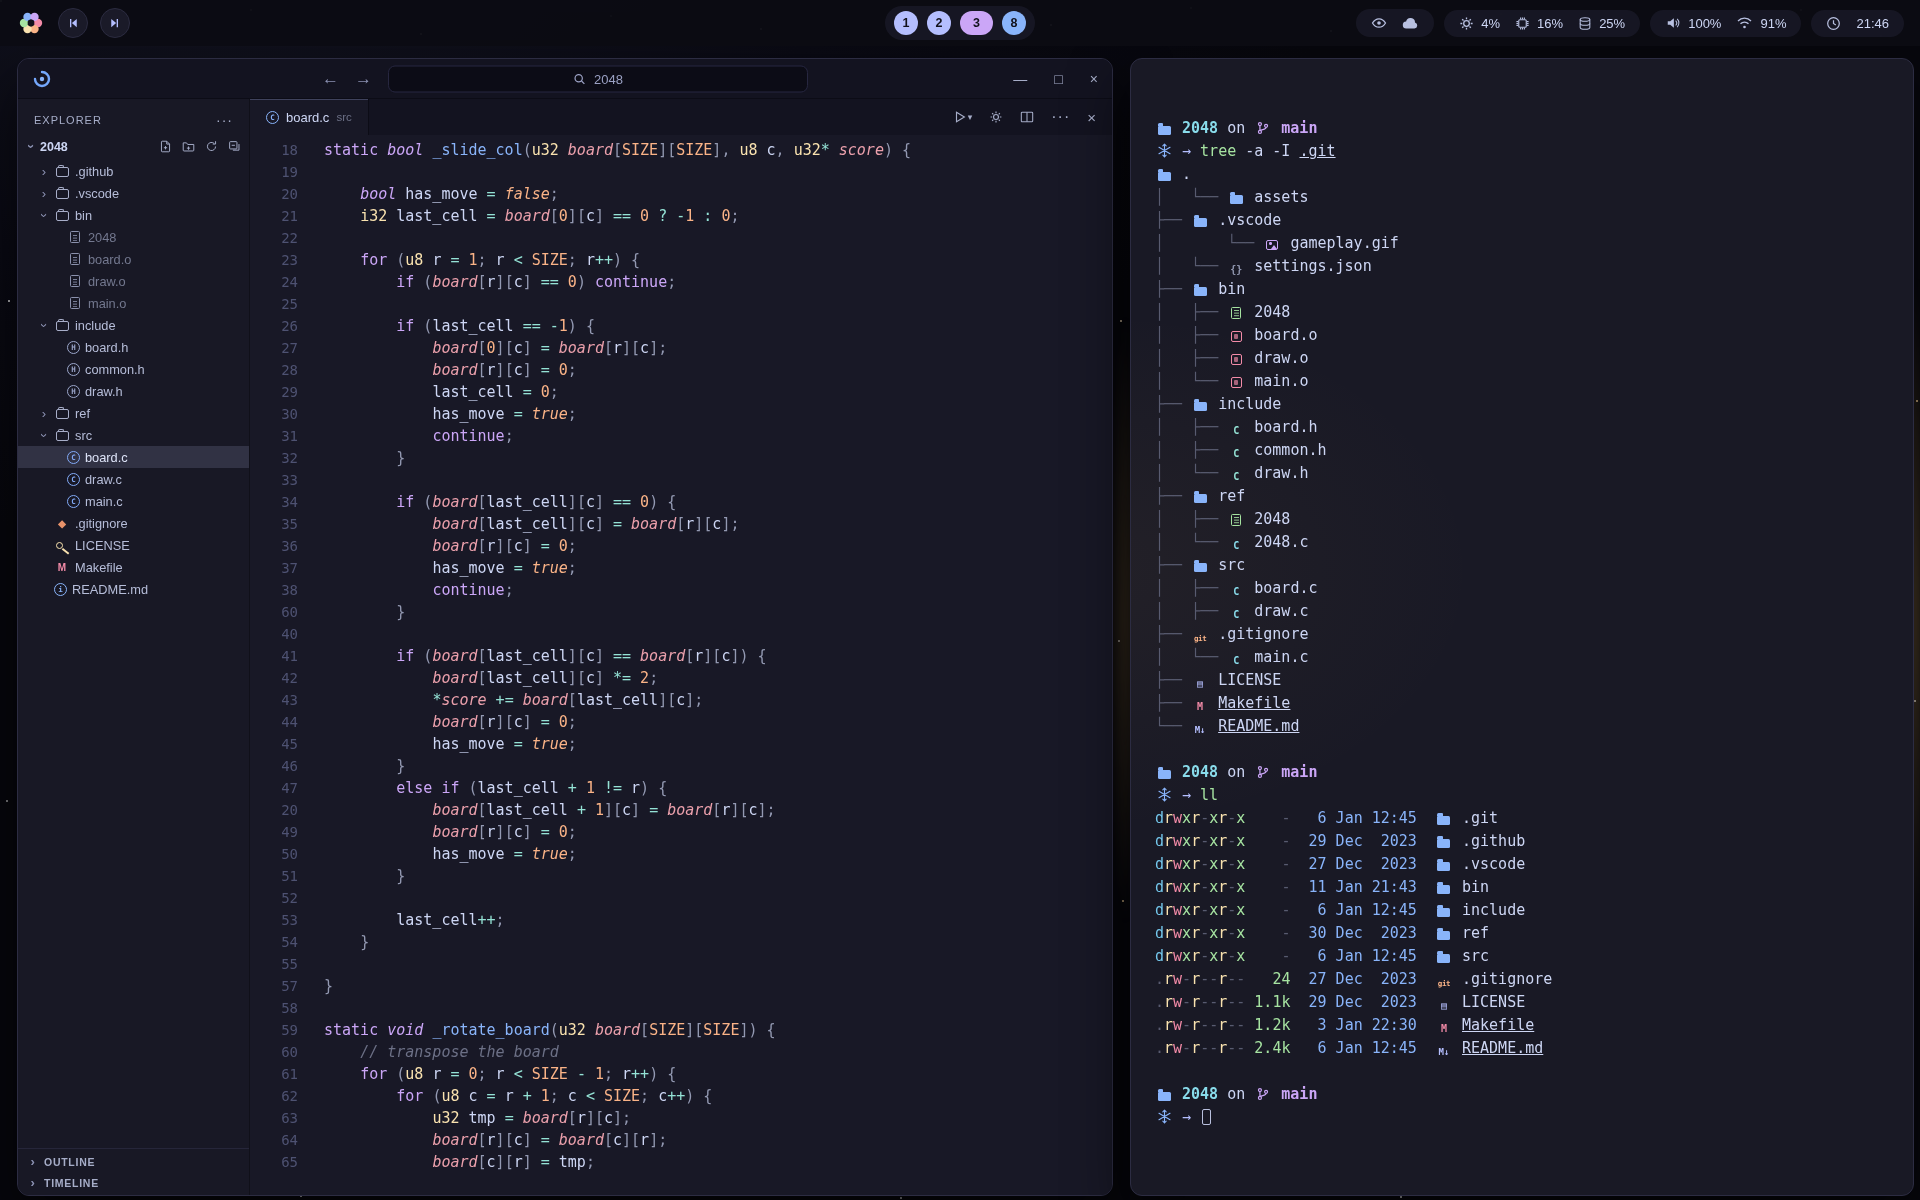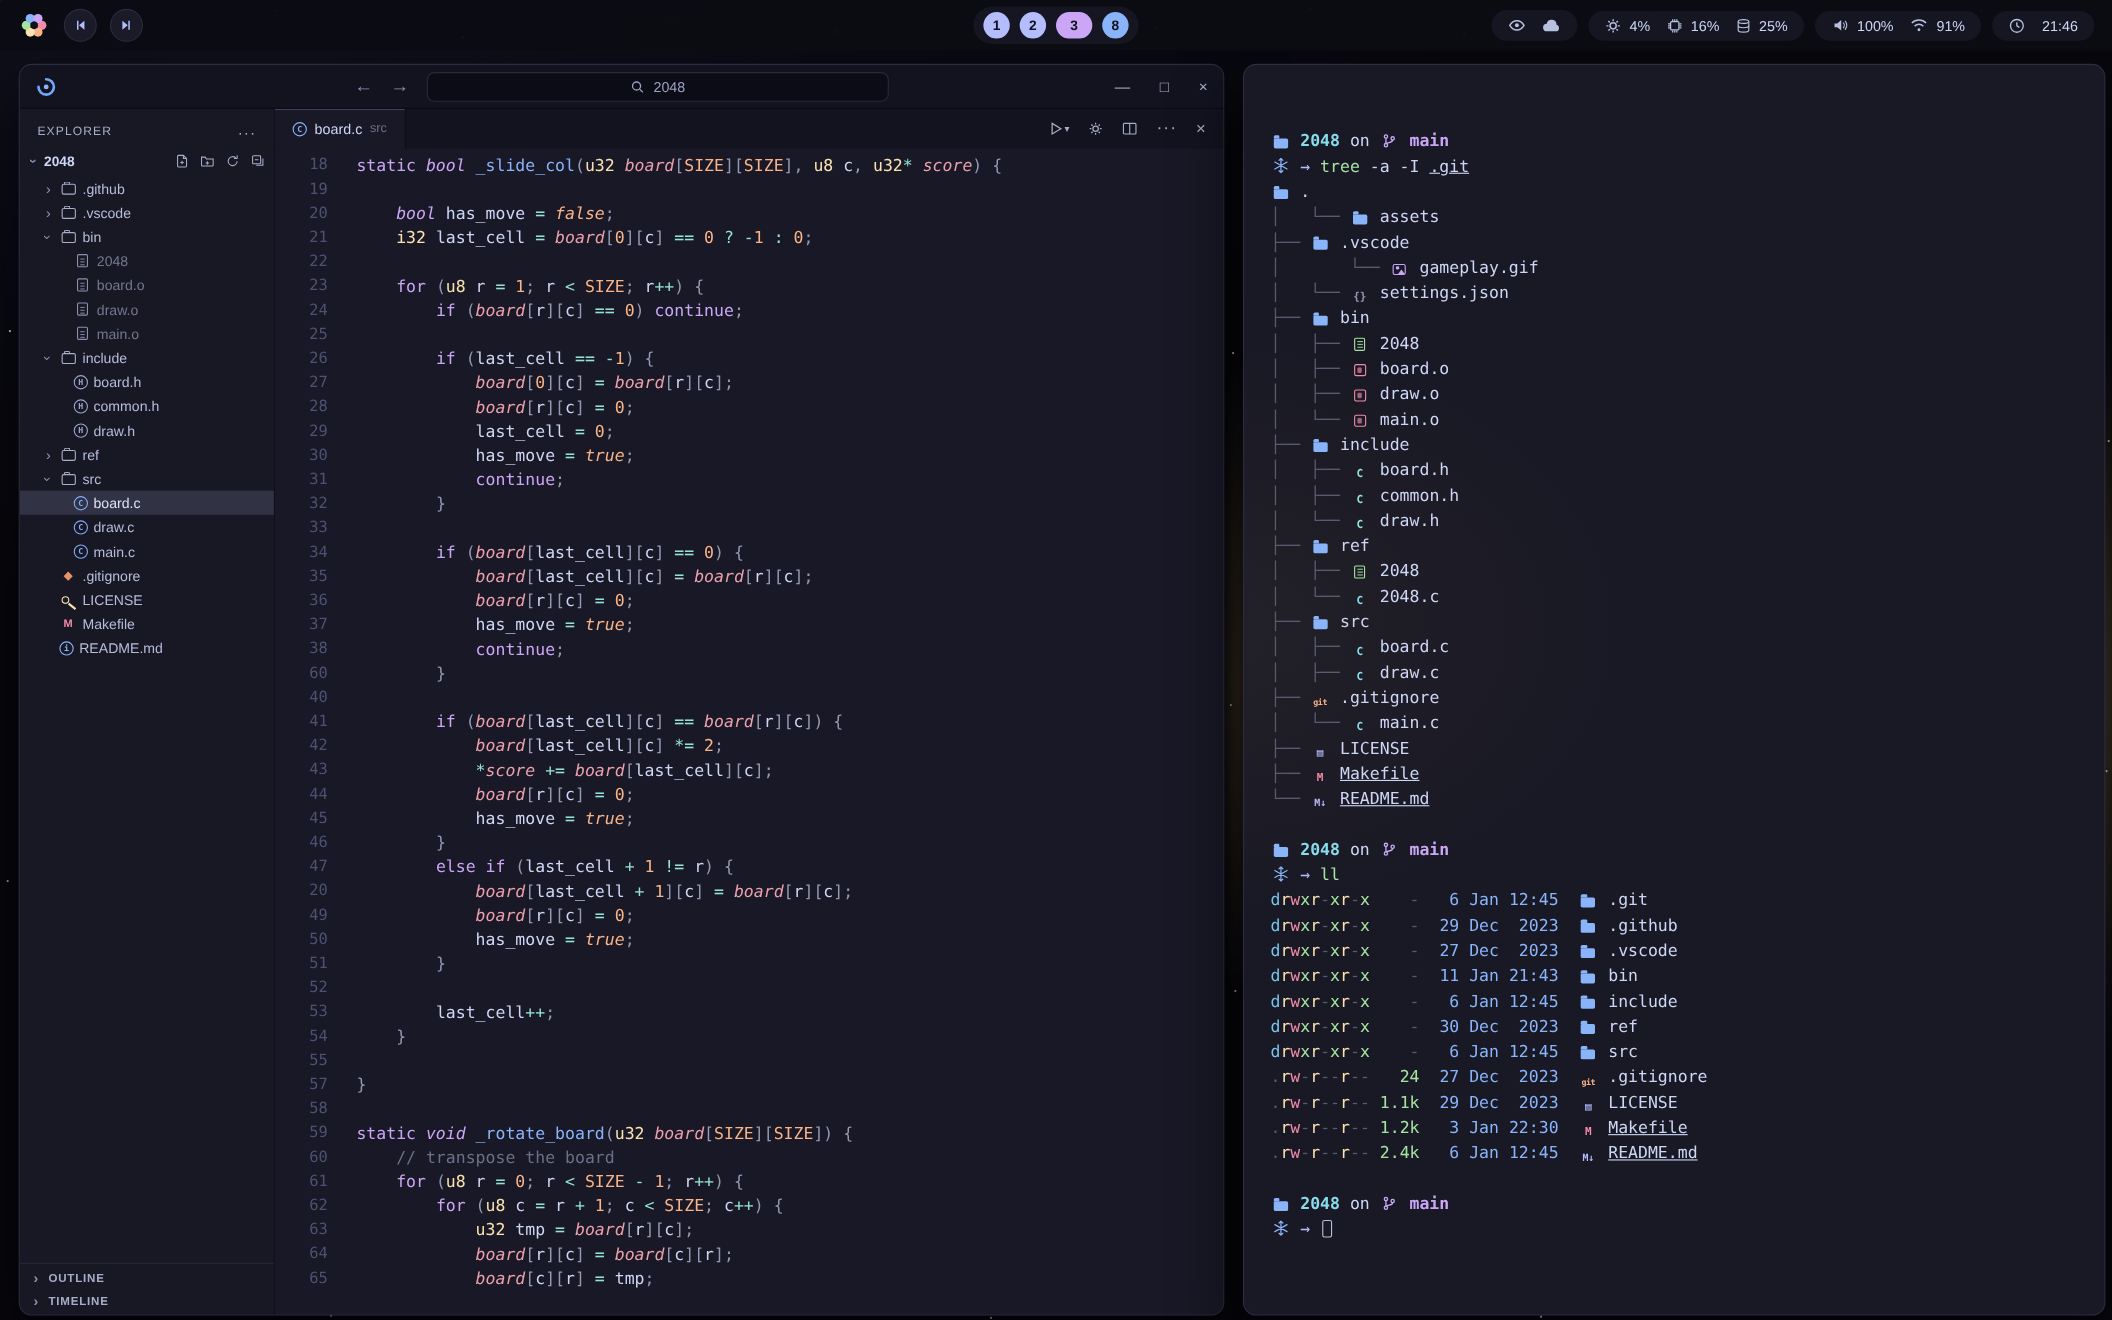--- a/index.html
+++ b/index.html
@@ -60,21 +60,21 @@
 .tab-actions .act{display:inline-flex;align-items:center;cursor:pointer}
 .runwrap{display:inline-flex;align-items:center;gap:1px}
 .caret{font-size:9px;color:#a6adc8}
 .code{flex:1;padding-top:4px;font-family:"DejaVu Sans Mono",monospace;font-size:15px;line-height:22px;overflow:hidden}
 .cline{display:flex;height:22px}
 .lnum{width:48px;text-align:right;margin-right:12px;color:#4e5272;flex:none;font-size:14px}
 .ltext{white-space:pre;padding-left:14px}
 .tok-kw{color:#cba6f7}.tok-kwt{color:#cba6f7;font-style:italic}.tok-type{color:#f9e2af;}
 .tok-fn{color:#89b4fa}.tok-param{color:#eba0ac;font-style:italic}.tok-macro{color:#fab387;}
 .tok-num{color:#fab387}.tok-const{color:#fab387;font-style:italic}.tok-op{color:#94e2d5}
-.tok-punct{color:#9399b2}.tok-comment{color:#6c7086;}.tok-var{color:#cdd6f4}
+.tok-punct{color:#9399b2}.tok-comment{color:#6c7086;font-style:italic}.tok-var{color:#cdd6f4}
 
 .term-body{padding:58px 0 0 24px;font-family:"DejaVu Sans Mono",monospace;font-size:15px;line-height:23px;color:#cdd6f4}
 .tline{height:23px;white-space:pre}
 .tc-txt{color:#cdd6f4}.tc-blue{color:#89b4fa}.tc-sky{color:#89dceb}.tc-teal{color:#94e2d5}.tc-green{color:#a6e3a1}
 .tc-yellow{color:#f9e2af}.tc-peach{color:#fab387}.tc-red{color:#f38ba8}.tc-mauve{color:#cba6f7}.tc-lav{color:#b4befe}
 .tc-dim{color:#585b70}.tc-ov2{color:#9399b2}.tc-sapphire{color:#74c7ec}
 .bold{font-weight:700}.und{text-decoration:underline}
 .cursor{display:inline-block;width:9px;height:16px;border:1.5px solid #b9c0de;border-radius:2px;vertical-align:-3px;margin-left:2px}
 .ti{display:inline-flex;width:18px;justify-content:center;align-items:center;vertical-align:-2px}
 .ti-txt{font-size:10px;font-weight:700}

